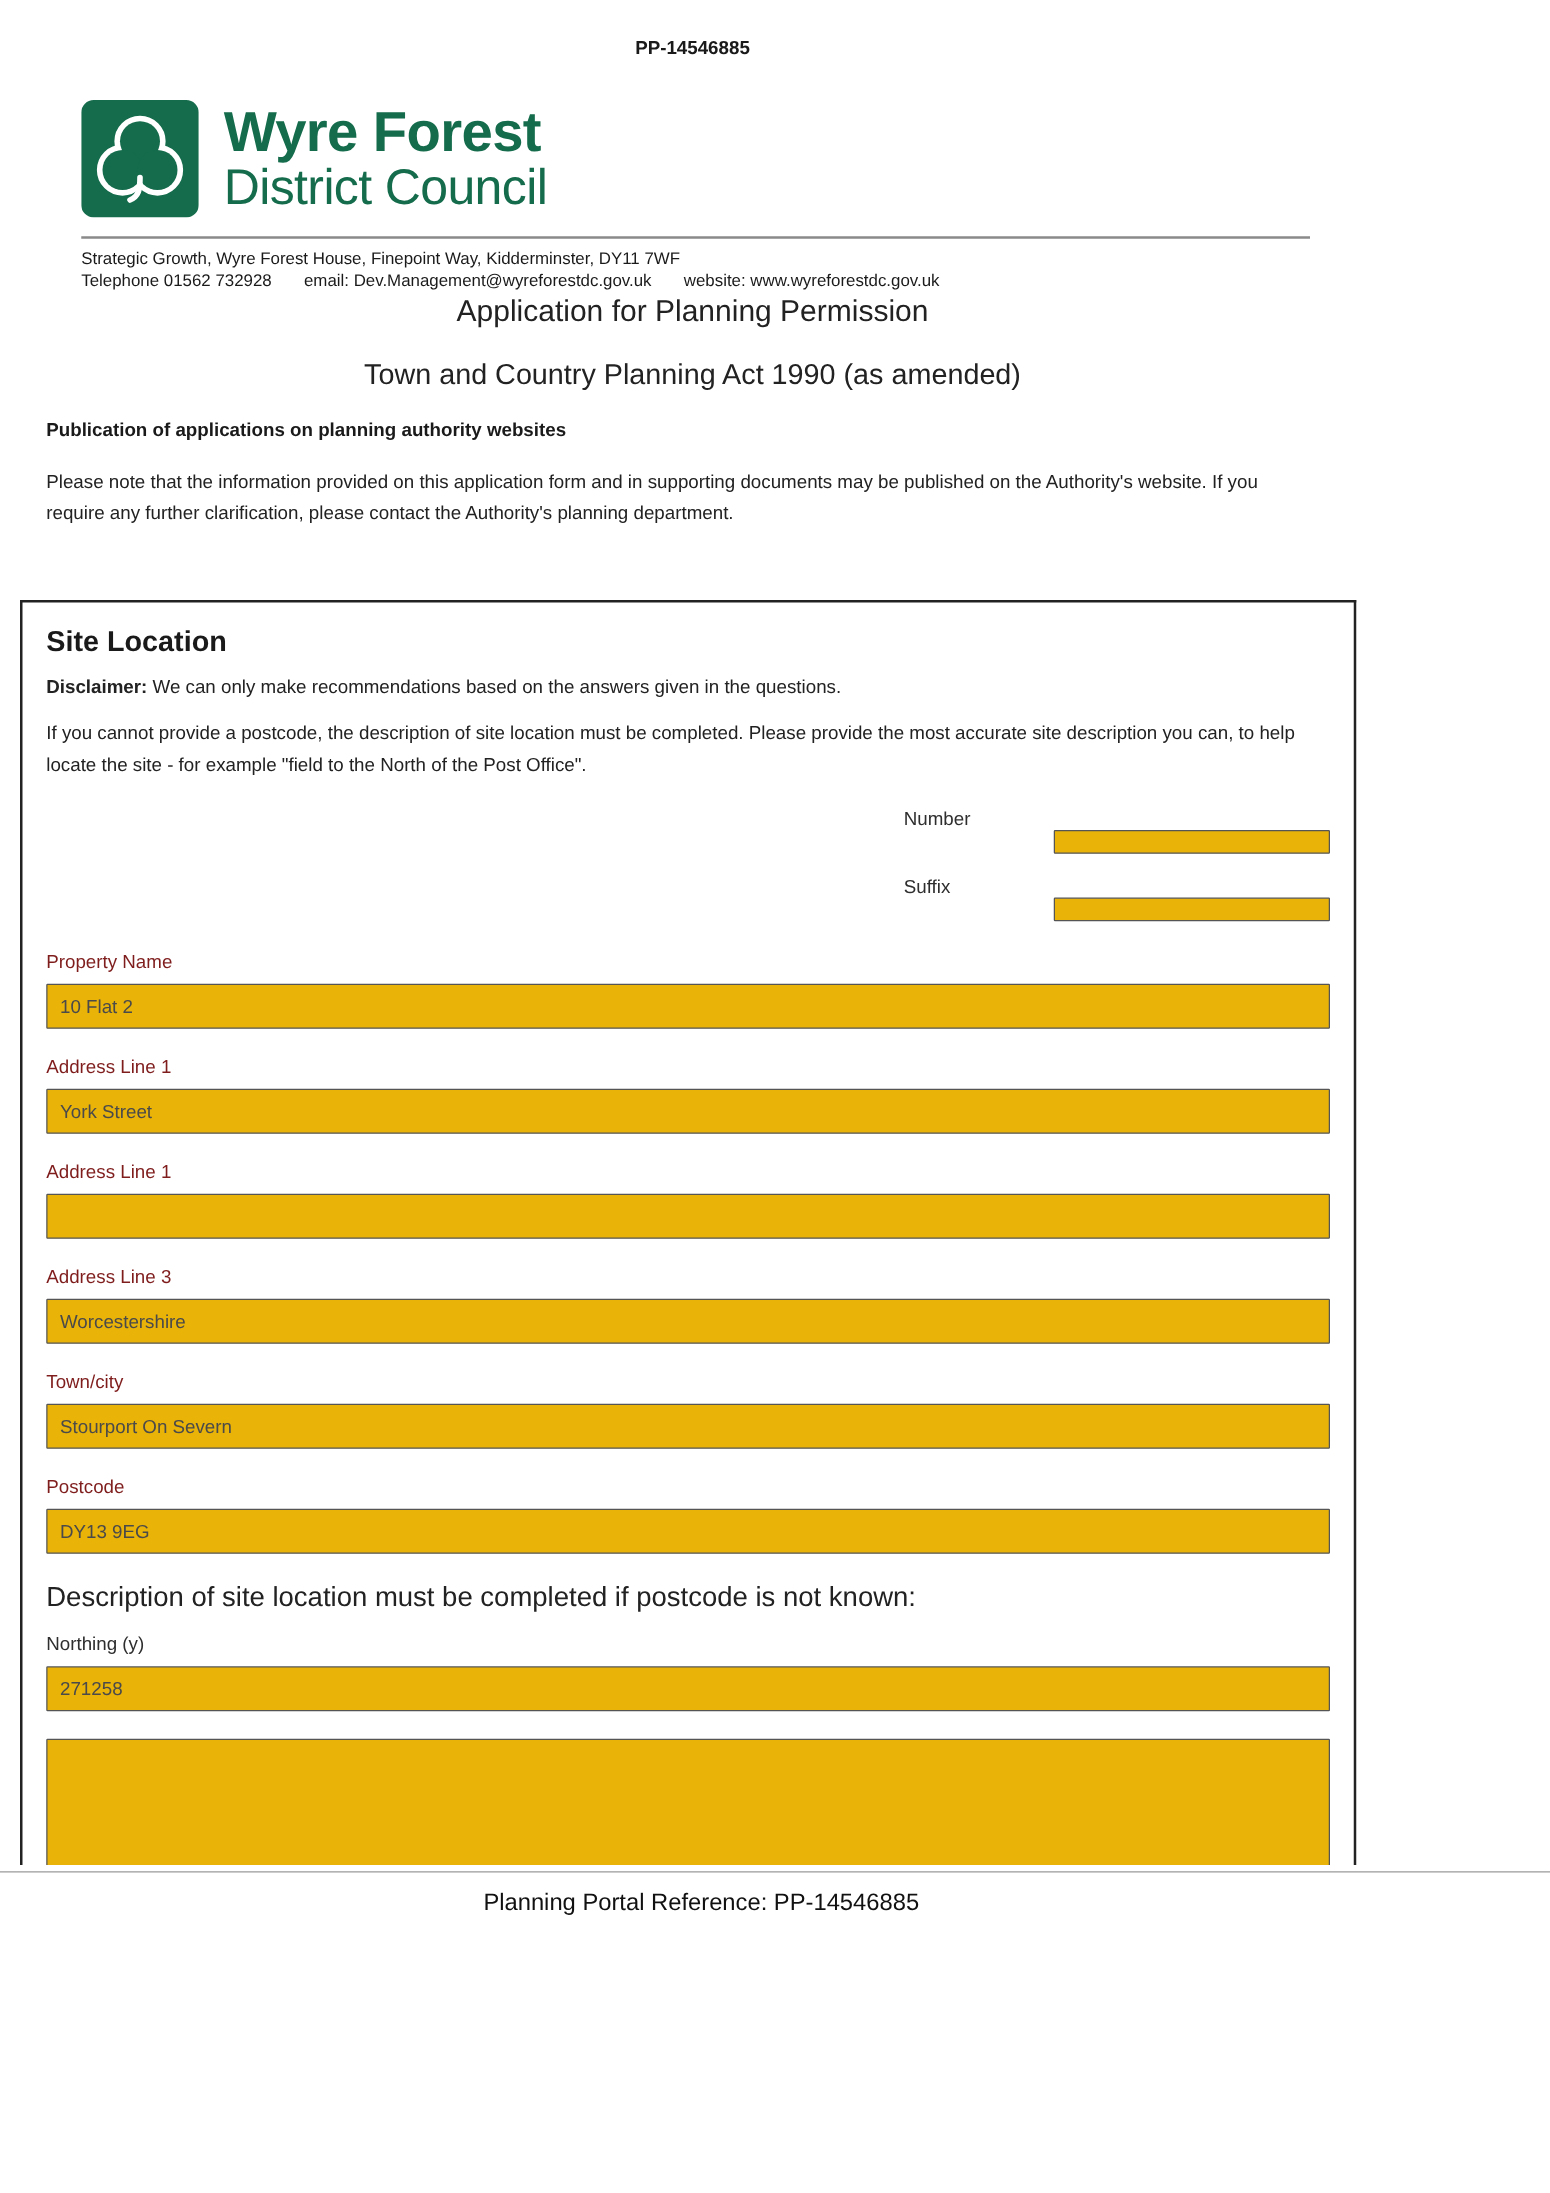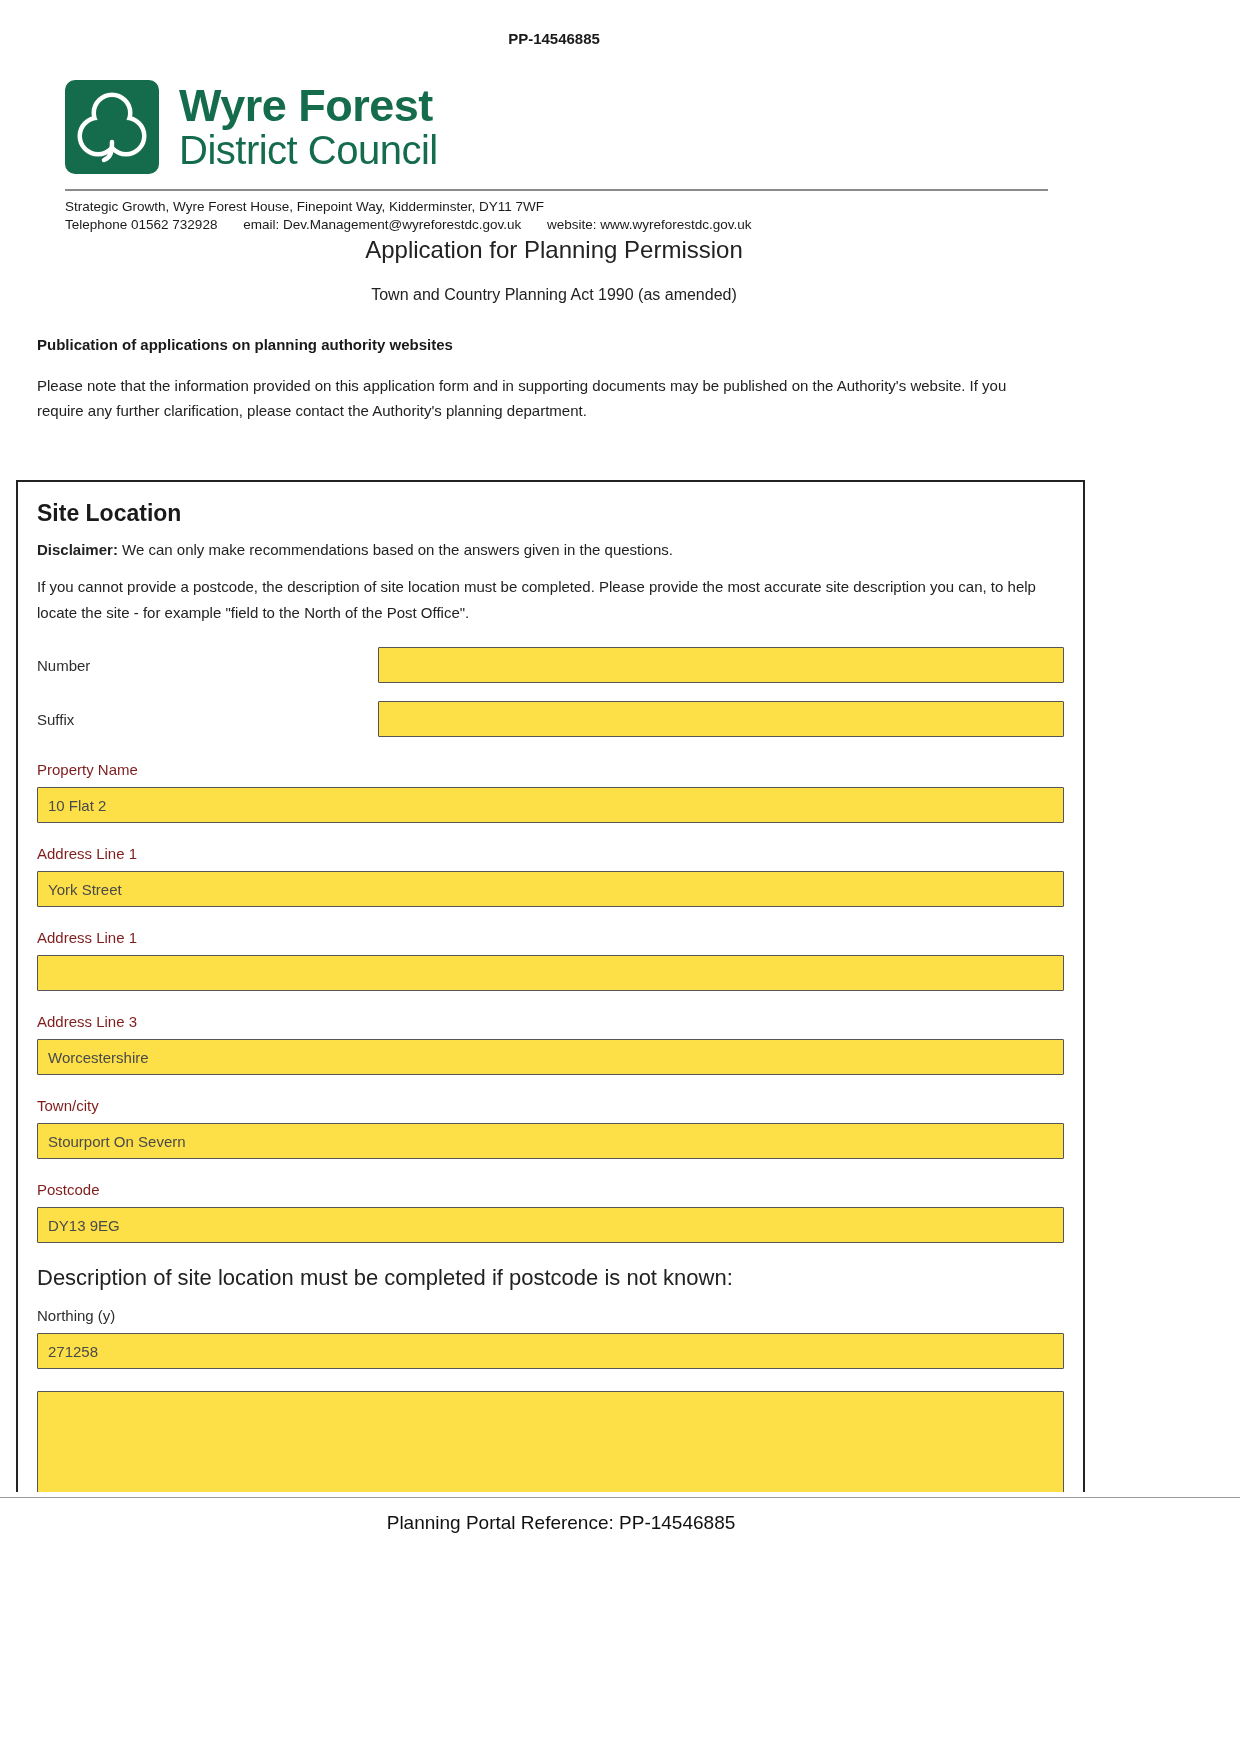--- a/index.html
+++ b/index.html
@@ -23,52 +23,52 @@
   .logo-line1 { font-size:45px; font-weight:bold; color:#146c4c; letter-spacing:-0.5px; }
   .logo-line2 { font-size:40px; font-weight:normal; color:#146c4c; letter-spacing:-0.5px; }
 
   .header-rule { position:absolute; top:189px; left:65px; width:983px; height:0; border-top:2px solid #8a8a8a; }
 
   .contact-line1 { position:absolute; top:199px; left:65px; font-size:13.5px; color:#1a1a1a; }
   .contact-line2 { position:absolute; top:217px; left:65px; font-size:13.5px; color:#1a1a1a; }
   .contact-line2 span { margin-right:22px; }
 
   .main-title { top:236px; font-size:24px; font-weight:normal; color:#222; }
-  .act-title  { top:286px; font-size:16px; font-weight:normal; color:#222; }
+  .act-title  { top:286px; font-size:23px; font-weight:normal; color:#222; }
 
   .pub-heading { position:absolute; top:336px; left:37px; font-size:15px; font-weight:bold; color:#1a1a1a; }
   .pub-note { position:absolute; top:374px; left:37px; width:1018px; font-size:15px; line-height:1.65; color:#222; }
 
   .section-box {
     position:absolute; top:480px; left:16px;
     width:1069px; height:1012px;
     border:2px solid #222; border-bottom:none;
     padding:18px 19px;
     overflow:hidden;
     background:#fff;
   }
   .section-title { font-size:23px; font-weight:bold; color:#1a1a1a; margin-bottom:14px; }
   .disclaimer { font-size:15px; color:#222; margin-bottom:16px; }
   .disclaimer .b { font-weight:bold; }
   .box-note { font-size:15px; line-height:1.7; color:#222; width:1012px; margin-bottom:22px; }
 
-  .row-inline { display:flex; align-items:center; margin-bottom:18px; }
+  .row-inline { display:flex; align-items:flex-end; margin-bottom:18px;flex-direction:column; }
   .row-inline.last { margin-bottom:24px; }
   .row-inline label { width:341px; font-size:15px; color:#2e2e2e; }
   .row-inline input { flex:1; }
 
   .field { margin-bottom:22px; }
   .field label { display:block; font-size:15px; color:#7f1d1d; margin-bottom:9px; }
   .field input { width:100%; }
 
   input[type=text], textarea {
     height:36px;
     border:1px solid #555;
     border-radius:1px;
-    background:#fde047;
+    background:#eab308;
     font-family:"Liberation Sans", sans-serif;
     font-size:15px;
     color:#4a4a4a;
     padding:0 10px;
     outline:none;
   }
   textarea { width:100%; height:120px; resize:none; padding:8px 10px; }
 
   .desc-heading { font-size:22px; font-weight:normal; color:#222; margin:6px 0 16px 0; }
 

